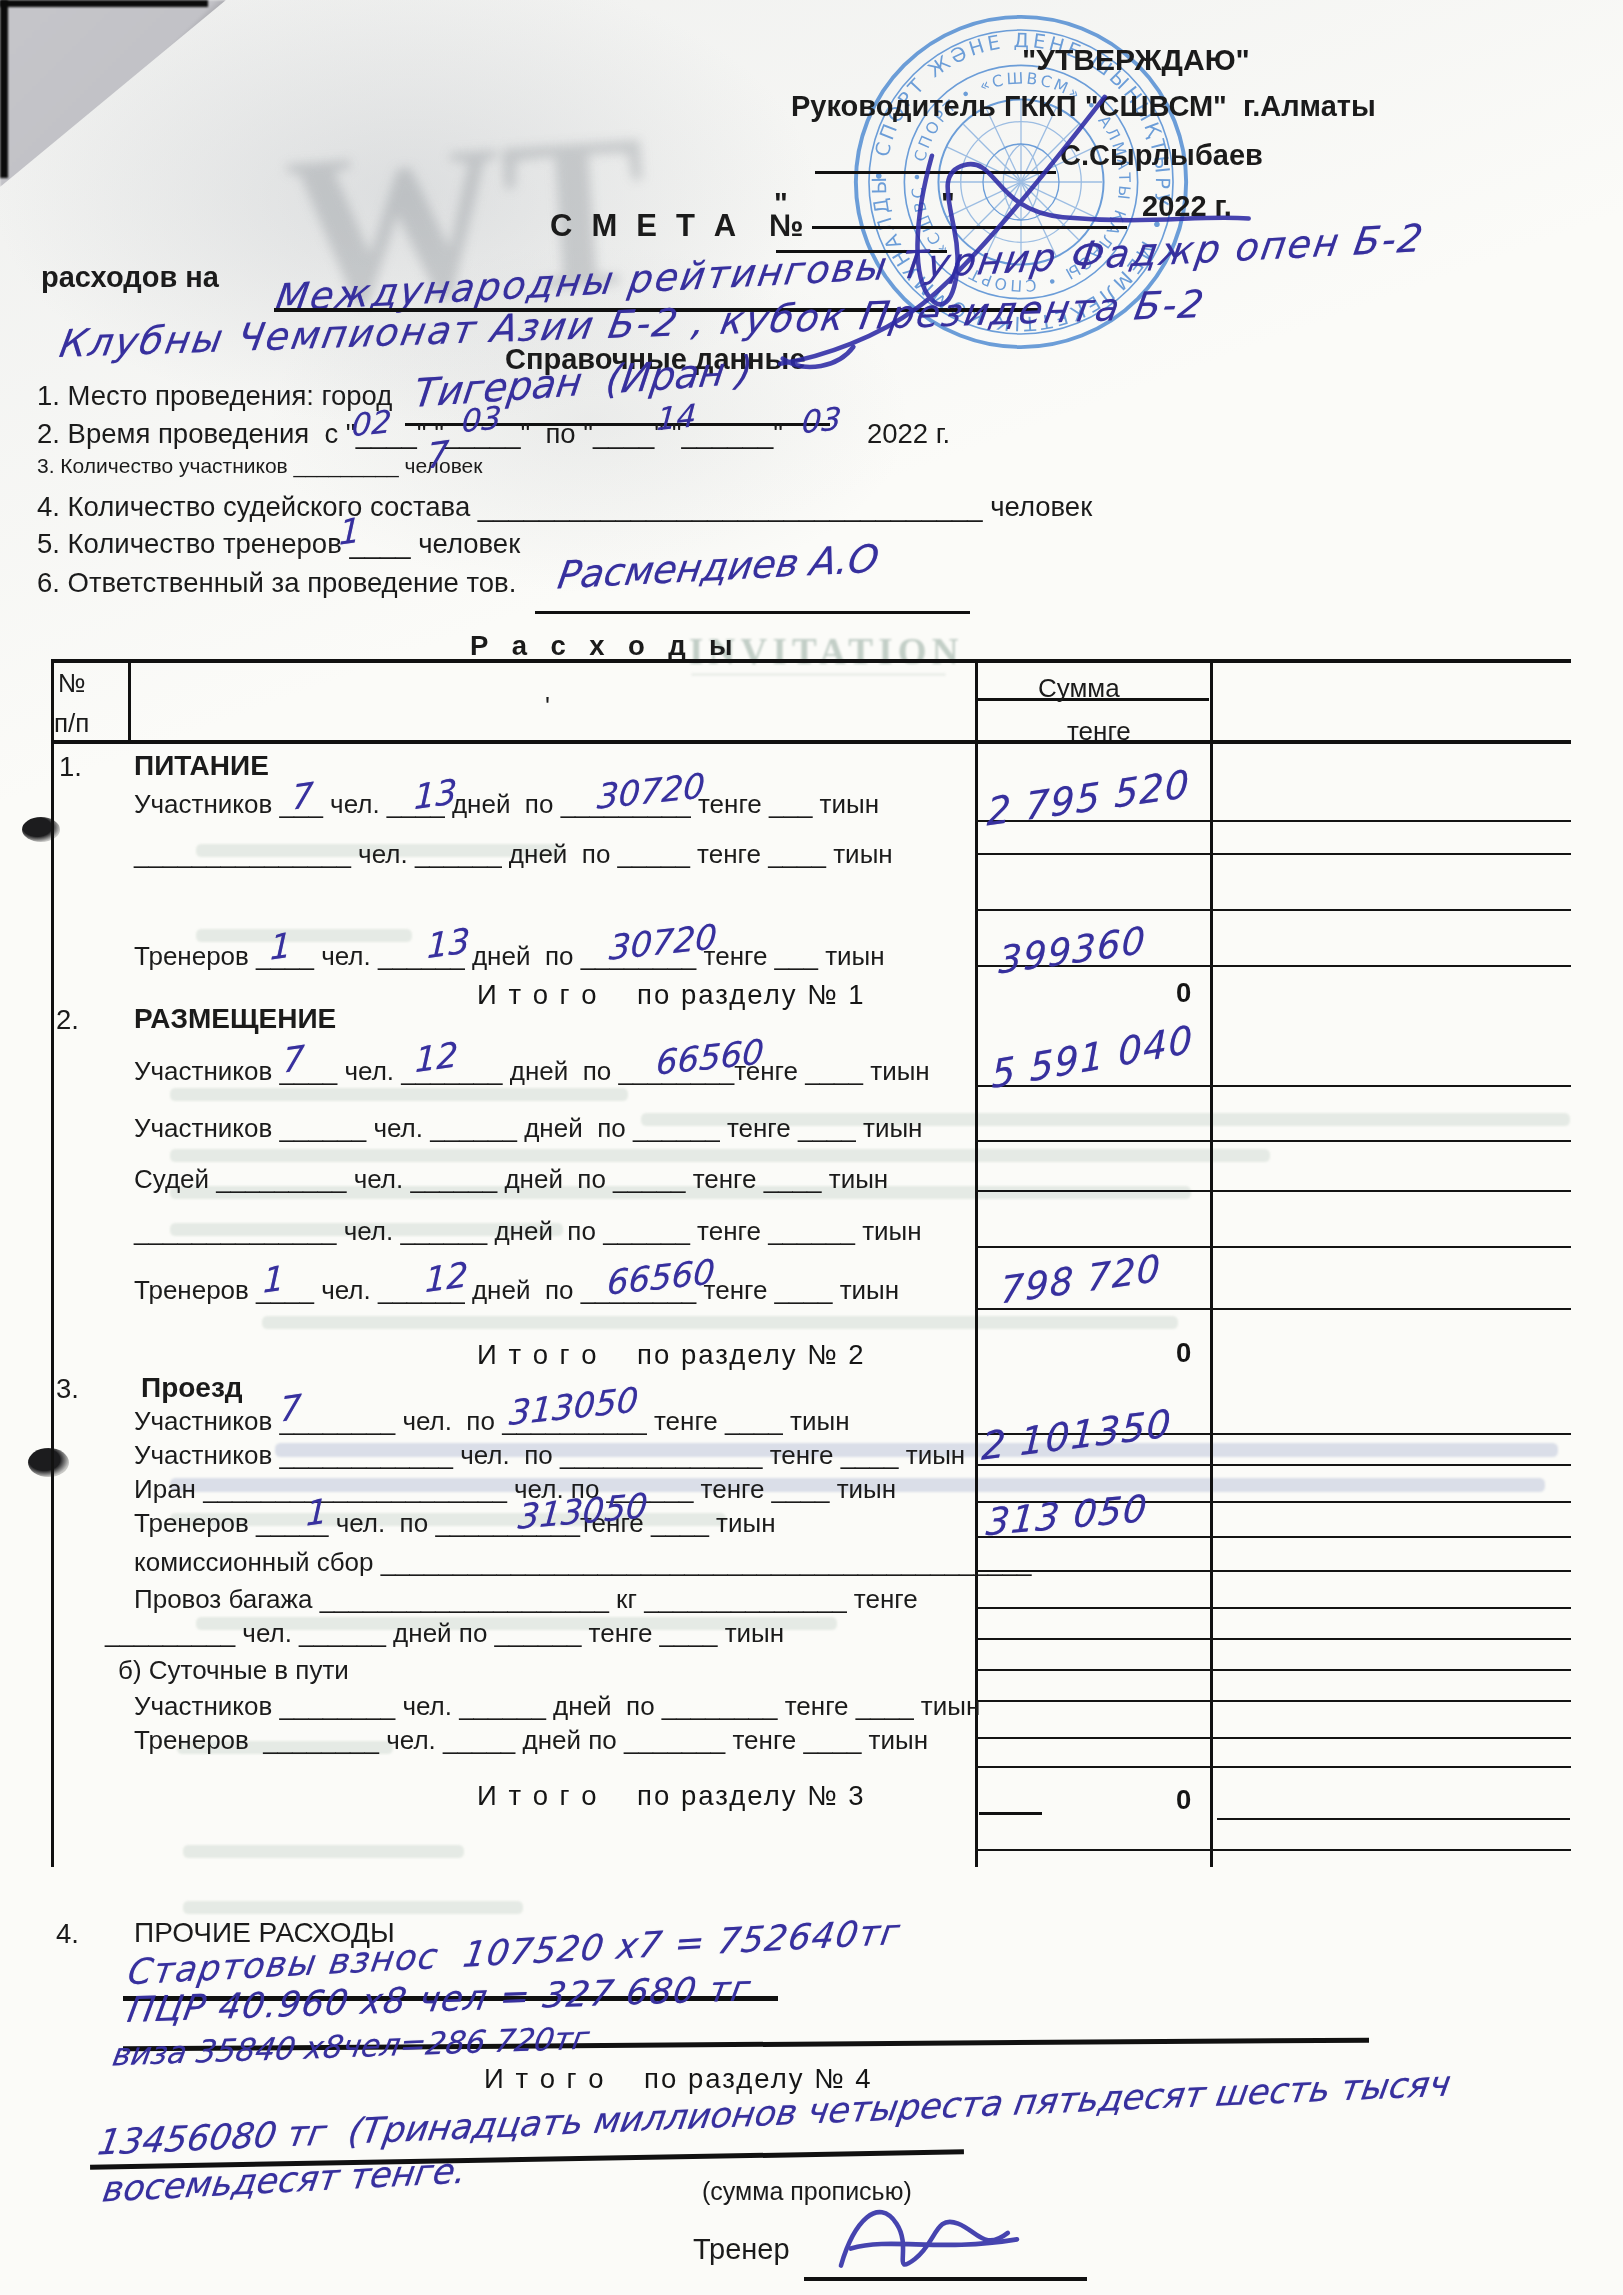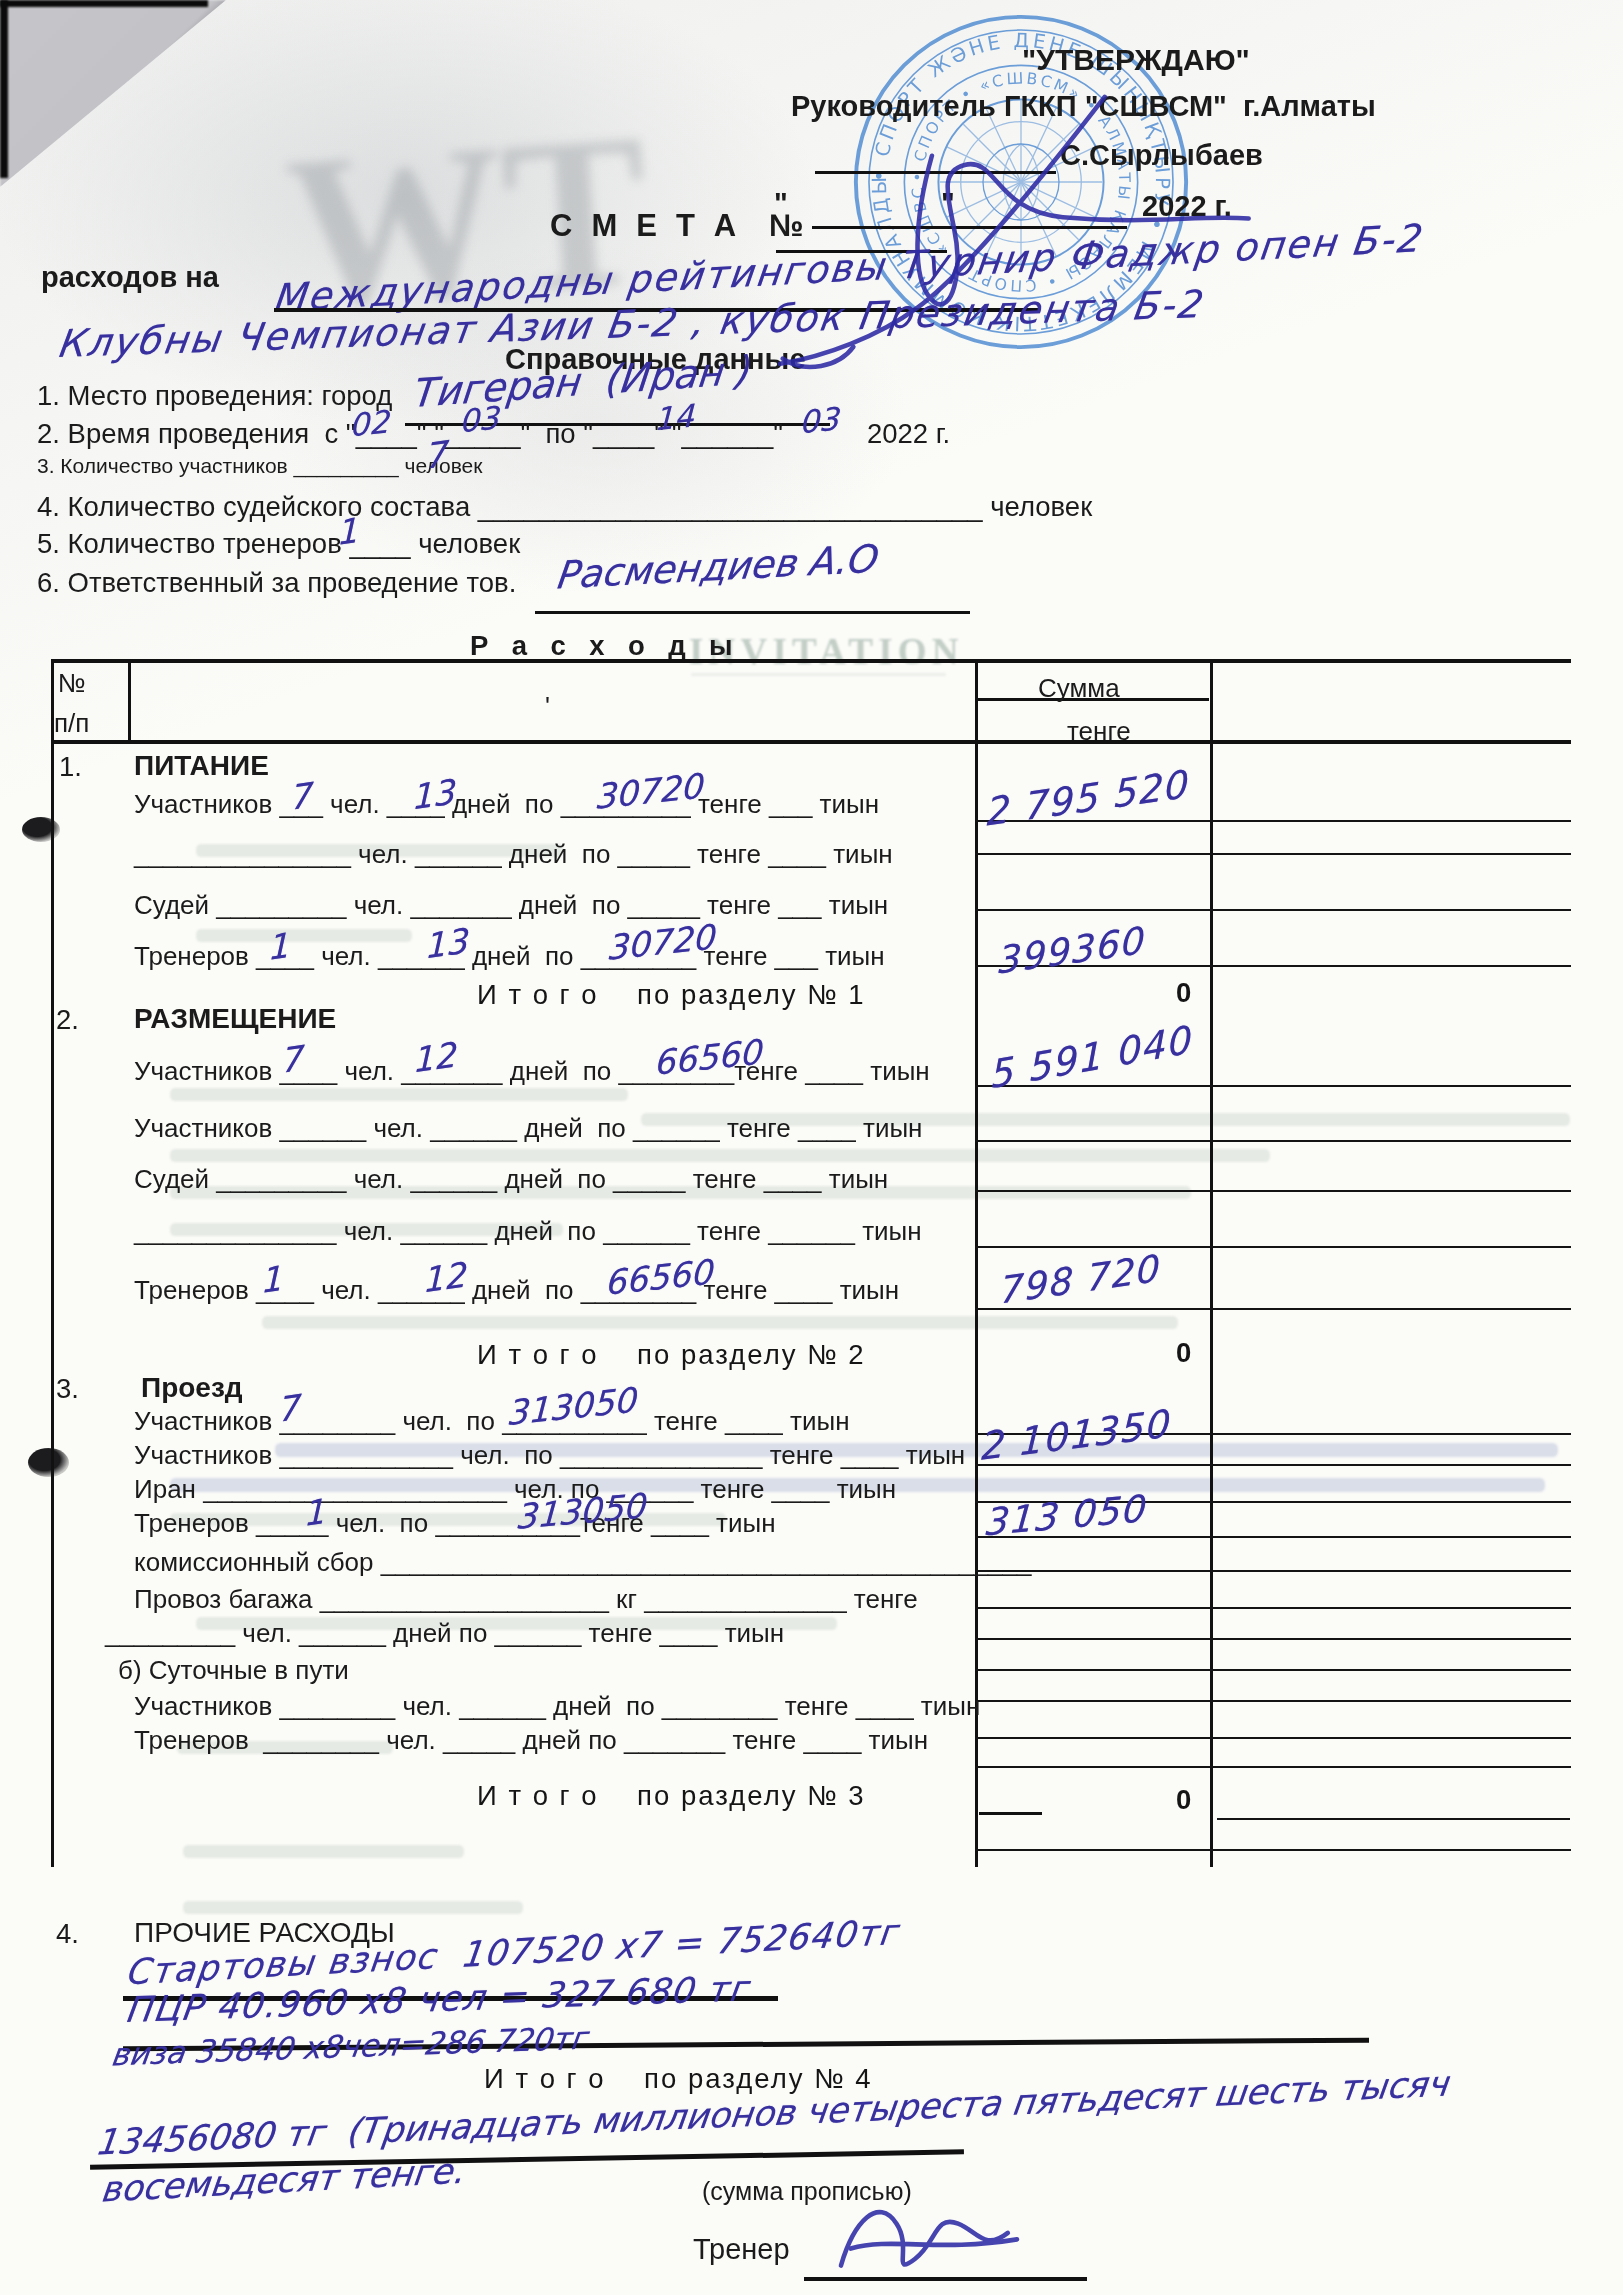--- a/index.html
+++ b/index.html
@@ -171,21 +171,20 @@
   <div class="line" style="left:979px;top:1812px;width:63px;height:2.6px"></div>
 
   <span class="pl" style="left:59px;top:751px;font-size:27.5px">1.</span>
   <span class="pl b" style="left:134px;top:750px;font-size:28px">ПИТАНИЕ</span>
   <span class="pl" style="left:134px;top:789px">Участников ___ чел. ____ дней  по _________ тенге ___ тиын</span>
   <span class="hw" style="left:292px;top:776px;font-size:34px;transform:rotate(-8deg) skewX(-10deg)">7</span>
   <span class="hw" style="left:414px;top:774px;font-size:34px;transform:rotate(-8deg) skewX(-10deg)">13</span>
   <span class="hw" style="left:597px;top:771px;font-size:34px;transform:rotate(-6deg) skewX(-10deg)">30720</span>
   <span class="hw" style="left:986px;top:776px;font-size:38px;letter-spacing:1.3px;transform:rotate(-8deg) skewX(-10deg)">2 795 520</span>
   <span class="pl" style="left:134px;top:839px">_______________ чел. ______ дней  по _____ тенге ____ тиын</span>
-  <span class="pl" style="left:134px;top:890px">Судей _________ чел. _______ дней  по _____ тенге ___ тиын</span>
   <span class="pl" style="left:134px;top:941px">Тренеров ____ чел. ______ дней  по ________ тенге ___ тиын</span>
   <span class="hw" style="left:270px;top:926px;font-size:34px;transform:rotate(-8deg) skewX(-10deg)">1</span>
   <span class="hw" style="left:427px;top:923px;font-size:34px;transform:rotate(-8deg) skewX(-10deg)">13</span>
   <span class="hw" style="left:609px;top:922px;font-size:34px;transform:rotate(-6deg) skewX(-10deg)">30720</span>
   <span class="hw" style="left:998px;top:929px;font-size:37px;letter-spacing:1.3px;transform:rotate(-8deg) skewX(-10deg)">399360</span>
   <span class="totlbl" style="left:477px;top:979px">И т о г о    по разделу № 1</span>
   <span class="zero" style="left:1176px;top:977px">0</span>
 
   <span class="pl" style="left:56px;top:1004px;font-size:27.5px">2.</span>
   <span class="pl b" style="left:134px;top:1003px;font-size:28px">РАЗМЕЩЕНИЕ</span>

